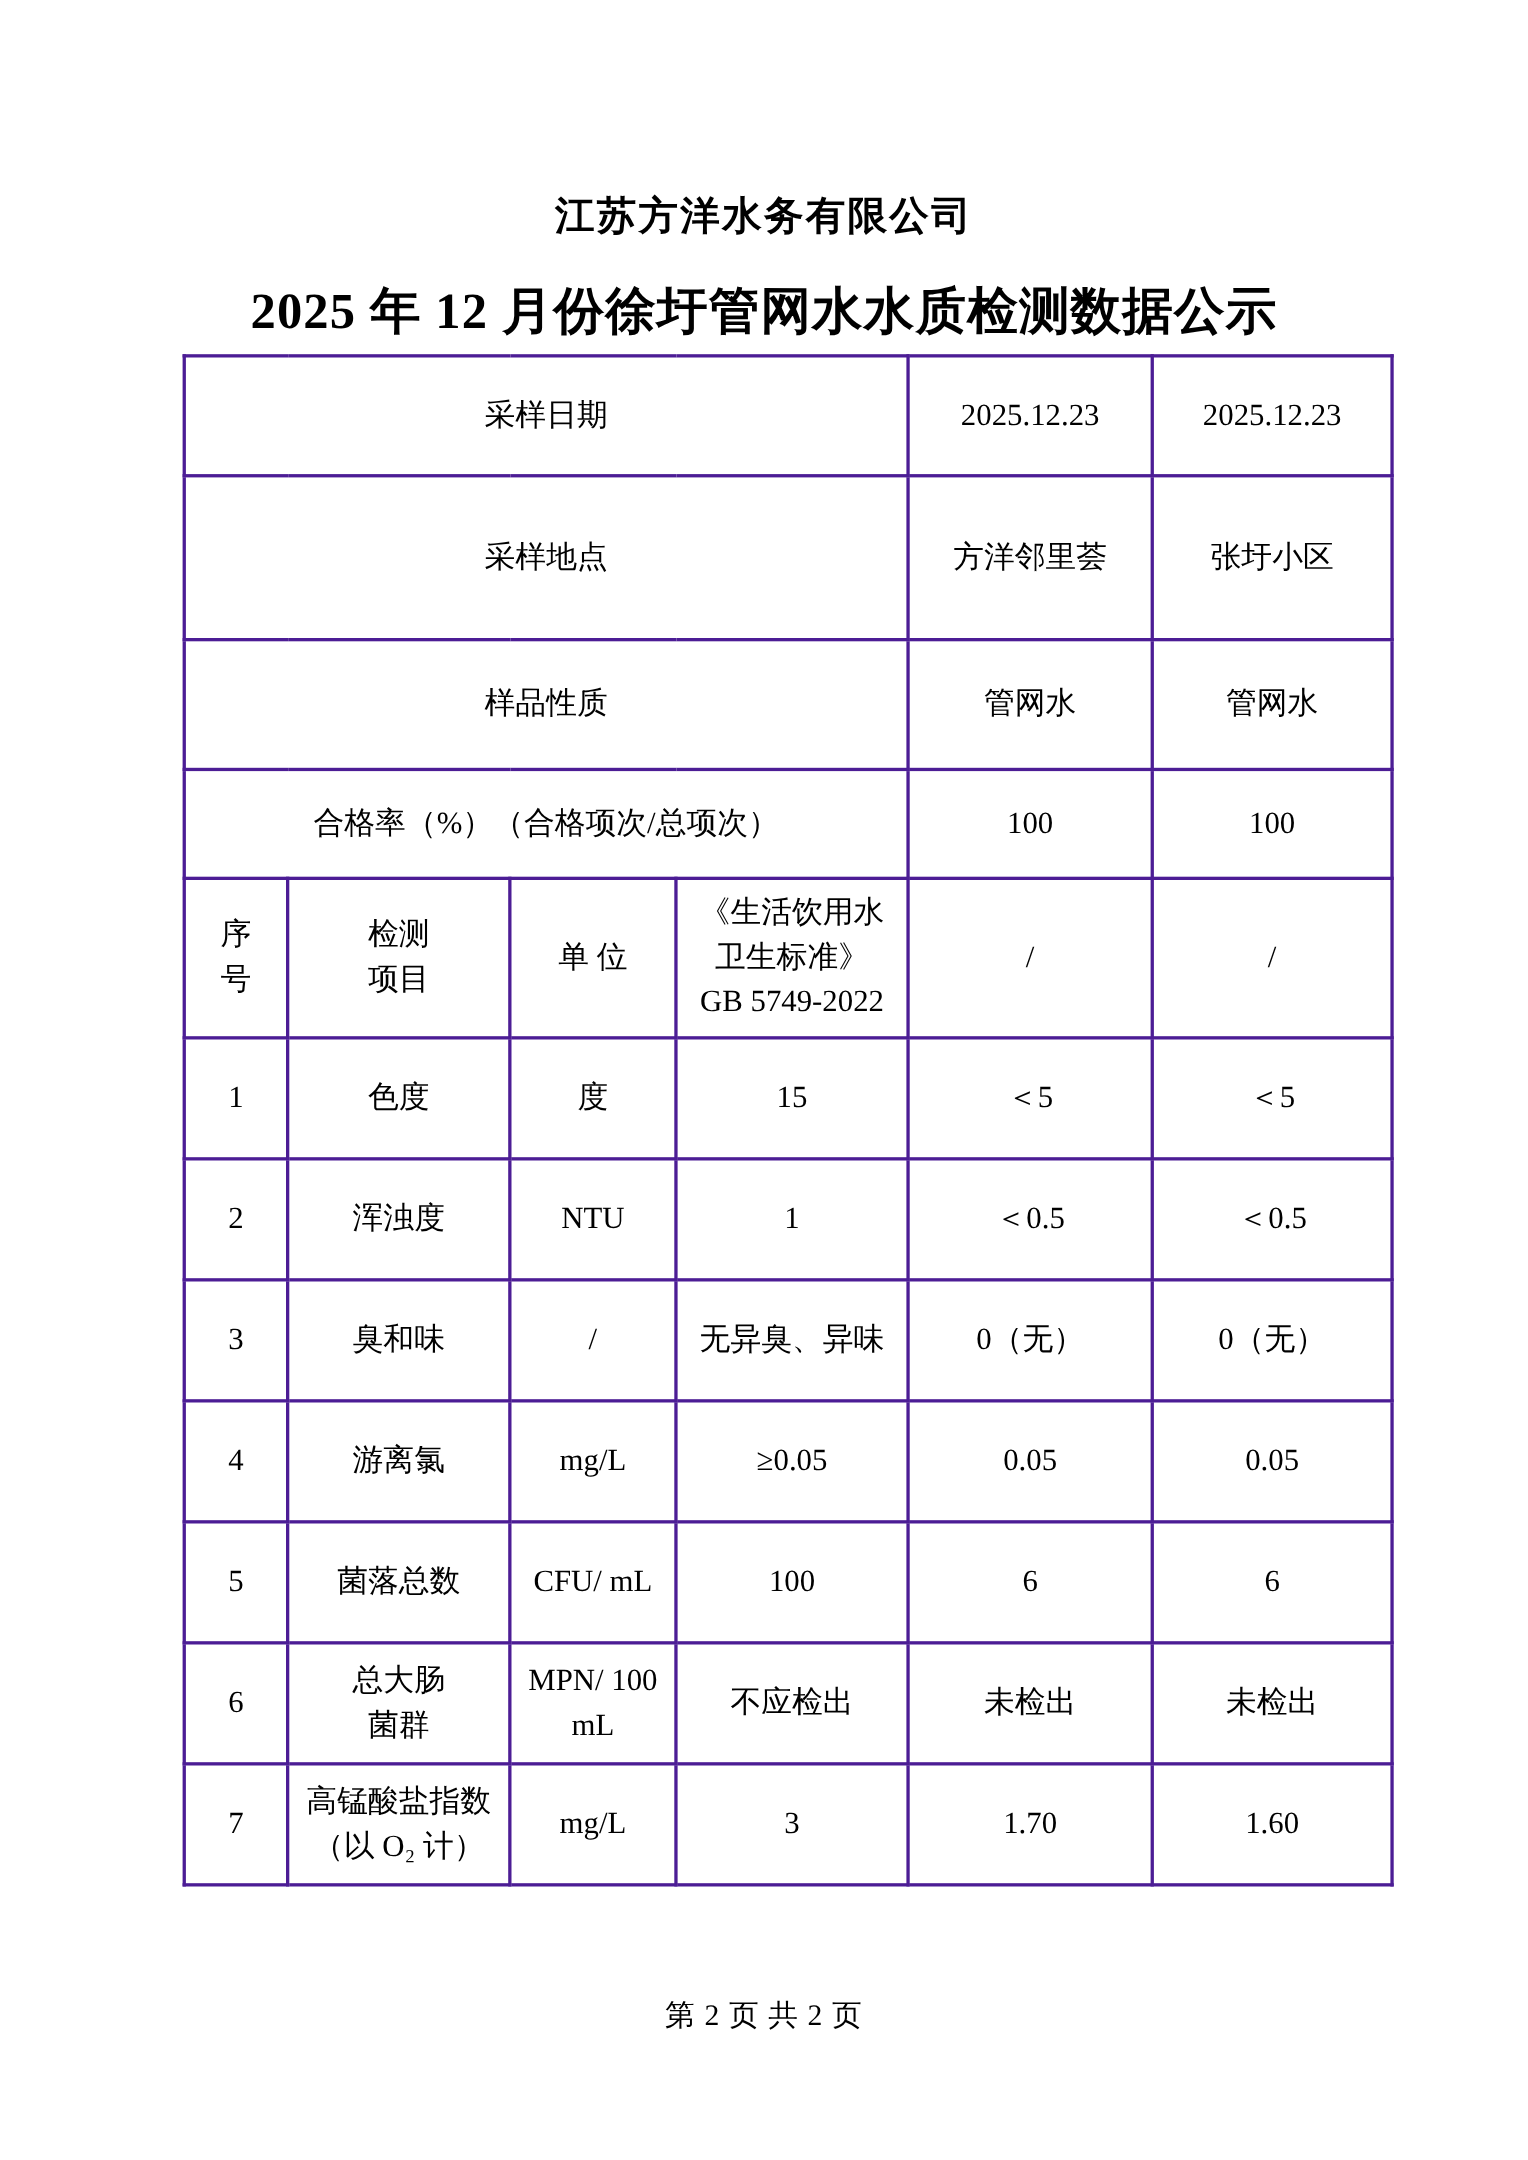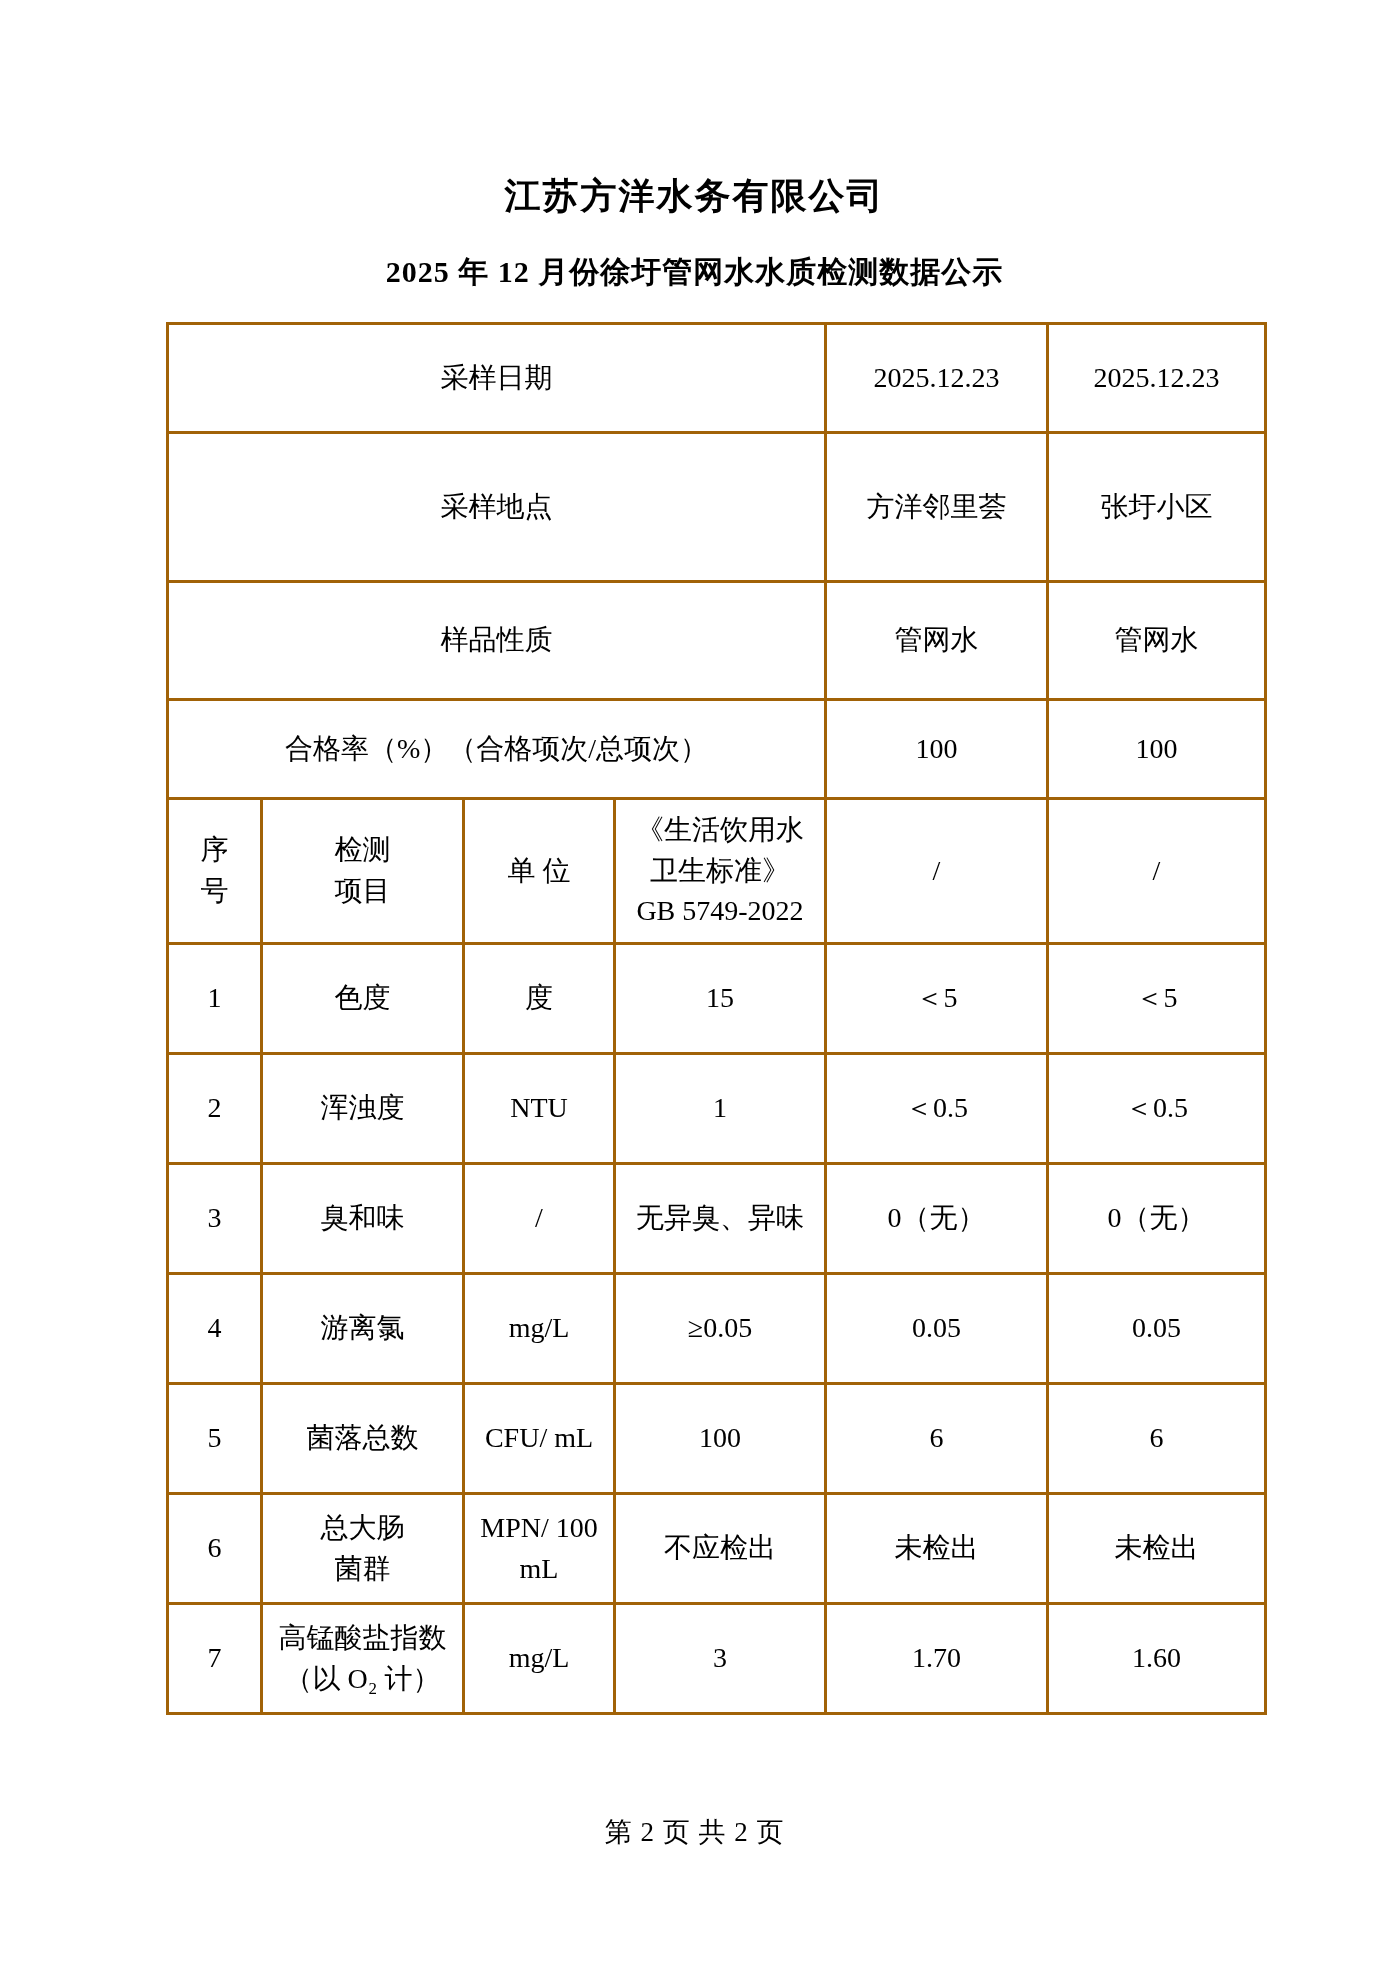--- a/index.html
+++ b/index.html
@@ -25,34 +25,34 @@
     font-size: 36px;
     font-weight: bold;
     letter-spacing: 2px;
   }
   .doc-subtitle {
     position: absolute;
     top: 252px;
     left: 0;
     width: 100%;
     text-align: center;
-    font-size: 30px;
+    font-size: 46px;
     font-weight: bold;
     letter-spacing: 1px;
   }
   table.report {
     position: absolute;
     left: 166px;
     top: 322px;
     width: 1098px;
     border-collapse: collapse;
     table-layout: fixed;
   }
   table.report td {
-    border: 3px solid #a16207;
+    border: 3px solid #4c1d95;
     text-align: center;
     vertical-align: middle;
     font-size: 28px;
     padding: 0 4px;
     white-space: pre-line;
     line-height: 1.45;
     overflow: hidden;
   }
   tr.r-date   { height: 109px; }
   tr.r-place  { height: 149px; }

